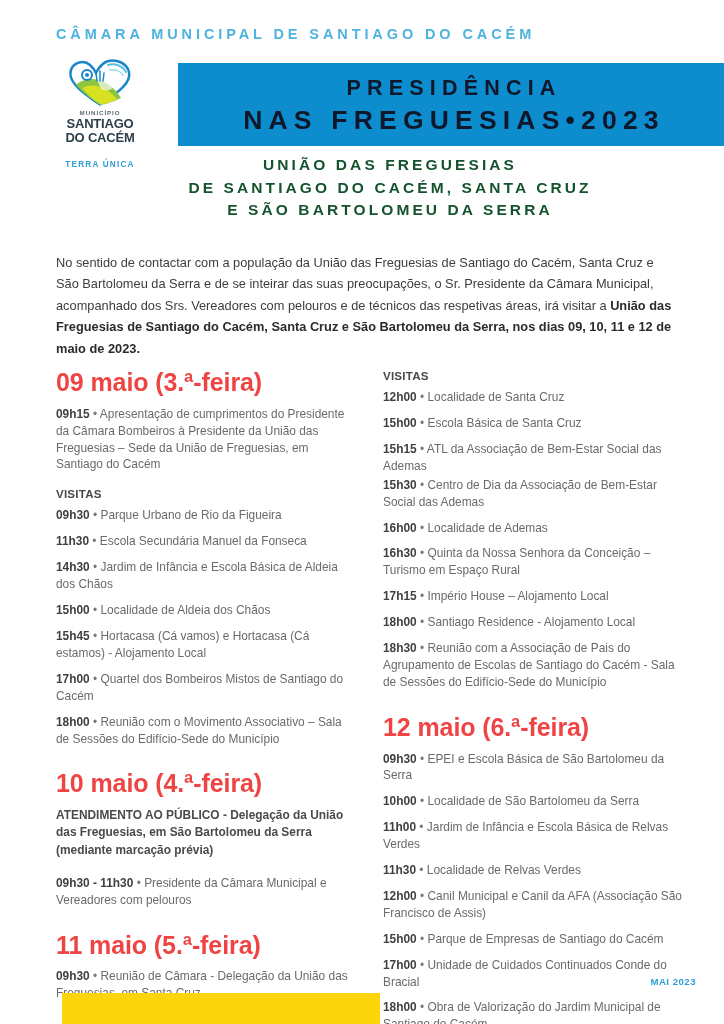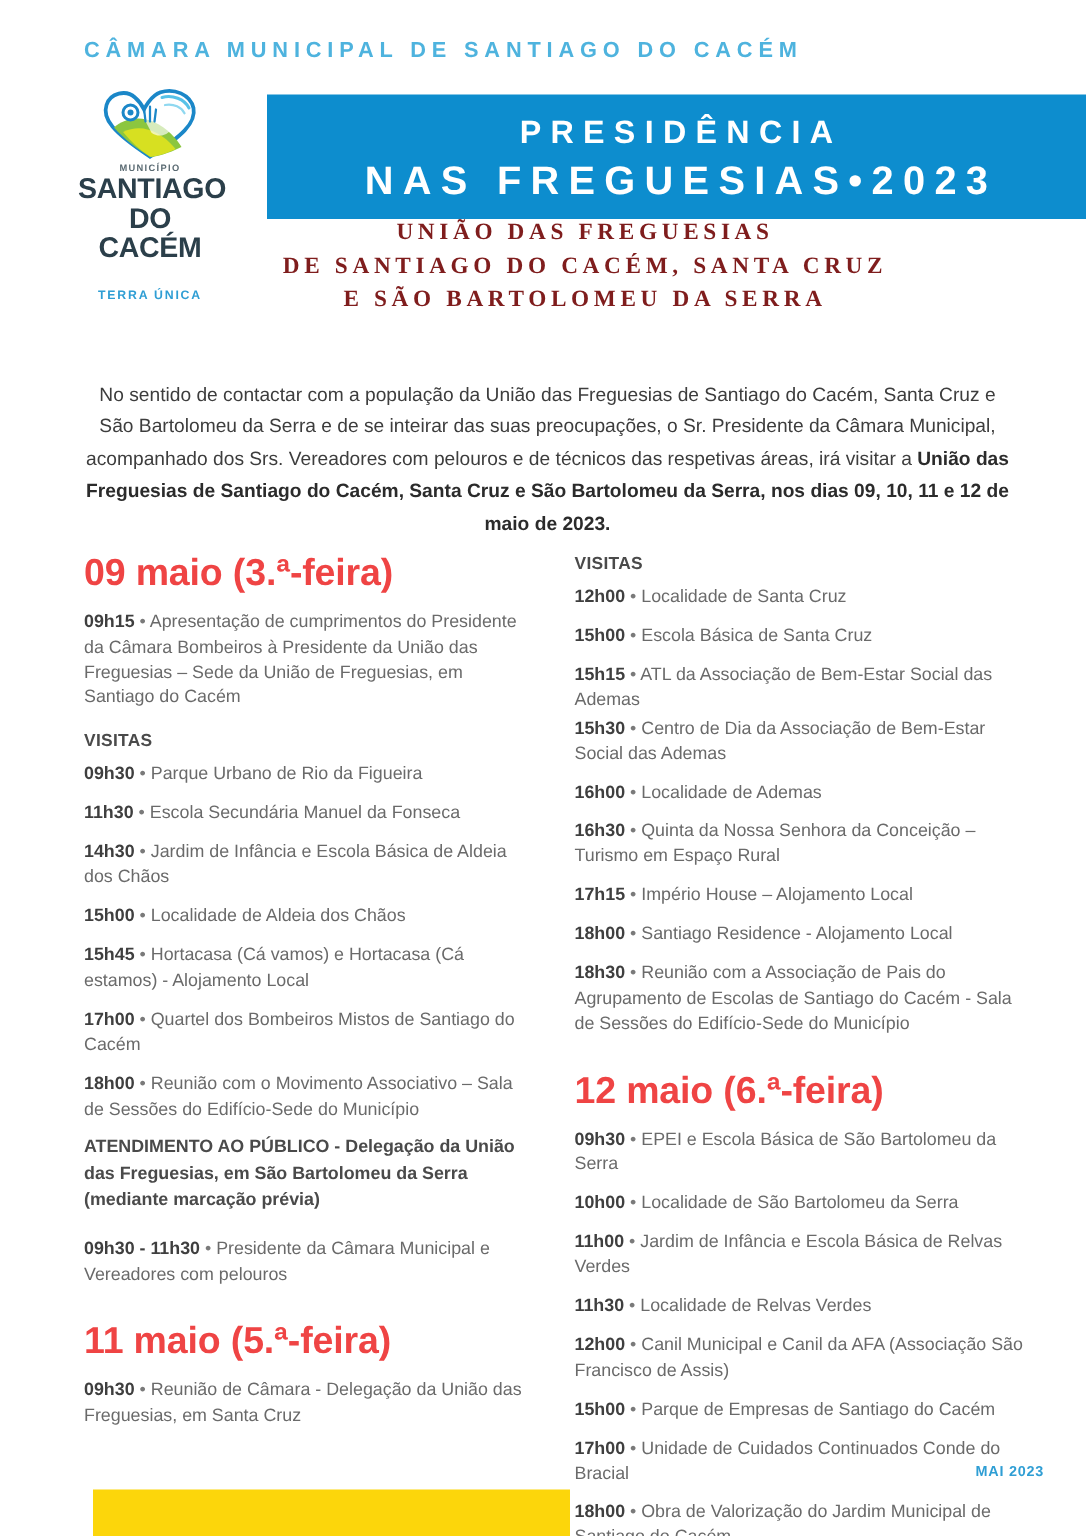--- a/index.html
+++ b/index.html
@@ -44,21 +44,21 @@
   }
   .logo-municipio {
     font-size: 6.2px;
     font-weight: bold;
     letter-spacing: 0.9px;
     color: #5b6b73;
     line-height: 1;
     margin-bottom: 1px;
   }
   .logo-name {
-    font-size: 19px;
+    font-size: 13px;
     font-weight: bold;
     color: #2b3f4a;
     line-height: 1.03;
     letter-spacing: -0.2px;
   }
   .logo-tagline {
     font-size: 8.2px;
     font-weight: bold;
     letter-spacing: 1.2px;
     color: #2f9ed4;
@@ -66,21 +66,21 @@
   }
 
   
   .banner {
     position: absolute;
     left: 178px;
     top: 63px;
     width: 546px;
     height: 83px;
     background: #0d8dce;
-    color: #ffffff;
+    color: #0f172a;
     text-align: center;
     box-sizing: border-box;
     padding-top: 11px;
   }
   .banner-l1 {
     font-size: 21.5px;
     font-weight: bold;
     letter-spacing: 6.2px;
     line-height: 1.35;
     padding-left: 6px;
@@ -90,41 +90,40 @@
     font-weight: bold;
     letter-spacing: 6.2px;
     line-height: 1.35;
     padding-left: 6px;
   }
 
   
   .subtitle {
     position: absolute;
     left: 110px;
-    top: 144px;
+    top: 154px;
     width: 560px;
     text-align: center;
-    color: #7f1d1d;
+    color: #14532d;
     font-weight: bold;
     font-size: 15.5px;
     letter-spacing: 3.1px;
     line-height: 1.46;
-    font-family: Liberation Serif, serif;
   }
 
   
   .intro {
     position: absolute;
     left: 56px;
     top: 252px;
     width: 618px;
     font-size: 12.8px;
     line-height: 1.68;
     color: #3d3d3d;
-    text-align: center;
+    text-align: left;
   }
   .intro b { font-weight: bold; color: #2b2b2b; }
 
   
   .col {
     position: absolute;
     top: 368px;
     width: 300px;
   }
   .col-left  { left: 56px; }
@@ -234,20 +233,21 @@
   <div class="section-label">VISITAS</div>
 
   <div class="entry"><span class="t">09h30</span><span class="sep"> • </span><span>Parque Urbano de Rio da Figueira</span></div>
   <div class="entry"><span class="t">11h30</span><span class="sep"> • </span><span>Escola Secundária Manuel da Fonseca</span></div>
   <div class="entry"><span class="t">14h30</span><span class="sep"> • </span><span>Jardim de Infância e Escola Básica de Aldeia dos Chãos</span></div>
   <div class="entry"><span class="t">15h00</span><span class="sep"> • </span><span>Localidade de Aldeia dos Chãos</span></div>
   <div class="entry"><span class="t">15h45</span><span class="sep"> • </span><span>Hortacasa (Cá vamos) e Hortacasa (Cá estamos) - Alojamento Local</span></div>
   <div class="entry"><span class="t">17h00</span><span class="sep"> • </span><span>Quartel dos Bombeiros Mistos de Santiago do Cacém</span></div>
   <div class="entry"><span class="t">18h00</span><span class="sep"> • </span><span>Reunião com o Movimento Associativo – Sala de Sessões do Edifício-Sede do Município</span></div>
 
+  <div class="day-heading spaced">10 maio (4.ª-feira)</div>
   <div class="note-block">ATENDIMENTO AO PÚBLICO - Delegação da União das Freguesias, em São Bartolomeu da Serra (mediante marcação prévia)</div>
   <div class="entry"><span class="t">09h30 - 11h30</span><span class="sep"> • </span><span>Presidente da Câmara Municipal e Vereadores com pelouros</span></div>
 
   <div class="day-heading spaced">11 maio (5.ª-feira)</div>
   <div class="entry"><span class="t">09h30</span><span class="sep"> • </span><span>Reunião de Câmara - Delegação da União das Freguesias, em Santa Cruz</span></div>
 </div>
 
 <div class="col col-right">
   <div class="section-label tight" style="margin-top:0;">VISITAS</div>
 

